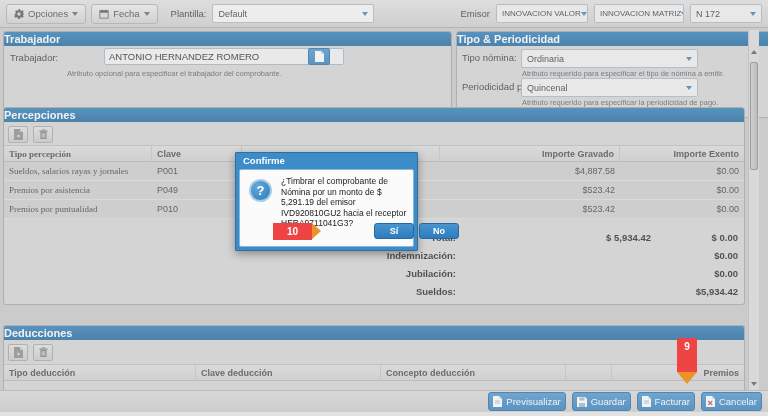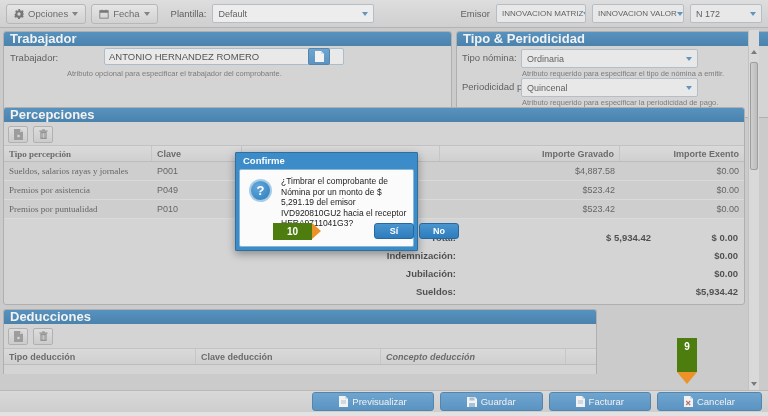--- a/index.html
+++ b/index.html
@@ -18,54 +18,54 @@
   .caret.blue { border-top-color:#3a7fb5; }
   .tb-label { font-size:9.5px; color:#333; margin:0 6px 0 8px; }
   .select { height:19px; background:#f2f2f2; border:1px solid #aab8c4; border-radius:2px;
     display:inline-flex; align-items:center; justify-content:space-between; padding:0 5px;
     font-size:9px; color:#333; overflow:hidden; white-space:nowrap; }
   .tb-right { margin-left:auto; display:flex; align-items:center; gap:6px; }
 
   
   .panel { position:absolute; background:#d6d6d6; border:1px solid #a3a3a3; border-radius:3px; overflow:hidden; }
   .panel-header { height:14px; background:linear-gradient(#2a7ab8,#17659f); color:#fff;
-    font-size:13px; font-weight:bold; line-height:14px; padding-left:6px; }
+    font-size:11px; font-weight:bold; line-height:14px; }
   .field-label { position:absolute; font-size:9.5px; color:#333; }
   .helper { position:absolute; font-size:7.5px; color:#5a5a5a; white-space:nowrap; }
   .txt-input { position:absolute; height:17px; background:#f3f3f3; border:1px solid #9fb4c6;
     border-radius:2px; font-size:9.5px; color:#222; padding:0 4px; font-family:"Liberation Sans",sans-serif; }
   .mini-btn { position:absolute; width:22px; height:17px; background:linear-gradient(#4a95cf,#2e7cbd);
     border:1px solid #2568a0; border-radius:2px; display:flex; align-items:center; justify-content:center; }
   .icon-btn { width:20px; height:17px; background:linear-gradient(#e2e2e2,#cacaca); border:1px solid #a5a5a5;
     border-radius:2px; display:inline-flex; align-items:center; justify-content:center; margin-right:5px; }
 
   
   .tbl-head { display:flex; height:17px; align-items:center; background:linear-gradient(#dedede,#d0d0d0);
     border-top:1px solid #bdbdbd; border-bottom:1px solid #b5b5b5; font-size:9px; font-weight:bold; color:#444; }
   .tbl-head > div { padding:0 5px; border-right:1px solid #c2c2c2; height:100%; display:flex; align-items:center; }
   .tbl-head > div:last-child { border-right:none; }
   .tbl-row { display:flex; height:19px; align-items:center; background:#cecece;
     border-bottom:1px solid #dedede; font-size:9px; color:#3a3a3a; }
   .tbl-row > div { padding:0 5px; }
   .c1 { flex:0 0 148px;font-family:Liberation Serif, serif; } .c2 { flex:0 0 90px; } .c3 { flex:1 1 auto; }
   .c4 { flex:0 0 180px; justify-content:flex-end; text-align:right; }
   .c5 { flex:0 0 124px; justify-content:flex-end; text-align:right; }
-  .d1 { flex:0 0 192px; } .d2 { flex:0 0 185px; } .d3 { flex:0 0 185px;font-style:italic; } .d4 { flex:1 1 auto; }
+  .d1 { flex:0 0 192px; } .d2 { flex:0 0 185px; } .d3 { flex:0 0 185px; } .d4 { flex:1 1 auto; }
   .d5 { flex:0 0 132px; justify-content:flex-end; text-align:right; }
 
   .totals-row { display:flex; height:18px; align-items:center; font-size:9.5px; font-weight:bold; color:#1d1d1d; }
   .t-label { flex:0 0 452px; text-align:right; }
   .t-grav  { flex:0 0 195px; text-align:right; }
   .t-exen  { flex:1; text-align:right; padding-right:6px; }
 
   
   .footer { position:absolute; left:0; top:390px; width:768px; height:22px;
     background:linear-gradient(#dcdcdc,#cdcdcd); border-top:1px solid #b2b2b2;
     display:flex; align-items:center; justify-content:flex-end; gap:6px; padding-right:6px; }
-  .btn-blue { height:19px; display:inline-flex; align-items:center; gap:4px; padding:0 26px;
+  .btn-blue { height:19px; display:inline-flex; align-items:center; gap:4px; padding:0 4px;
     background:linear-gradient(#4a95cf,#2e7cbd); border:1px solid #26689f; border-radius:3px;
     color:#fff; font-size:9.5px; }
   .bottom-strip { position:absolute; left:0; top:412px; width:768px; height:4px; background:#e9e9e9; }
 
   
   .scrollbar { position:absolute; left:748px; top:30px; width:11px; height:360px;
     background:#d9d9d9; border-left:1px solid #c2c2c2; z-index:35; }
   .sb-up, .sb-down { position:absolute; left:2px; width:0; height:0;
     border-left:3.5px solid transparent; border-right:3.5px solid transparent; }
   .sb-up { top:20px; border-bottom:4px solid #7a7a7a; }
@@ -84,21 +84,21 @@
   .q-icon { position:absolute; left:9px; top:9px; width:23px; height:23px; border-radius:50%;
     background:radial-gradient(circle at 35% 30%, #63a9db, #2d7cba); border:2px solid #a8cce6;
     color:#fff; font-weight:bold; font-size:13px; display:flex; align-items:center; justify-content:center; }
   .dlg-msg { position:absolute; left:41px; top:6px; right:5px; font-size:8.5px; line-height:10.5px; color:#222; }
   .dlg-btn { position:absolute; top:53px; width:40px; height:16px; background:linear-gradient(#4a95cf,#2e7cbd);
     border:1px solid #26689f; border-radius:3px; color:#fff; font-size:9px; font-weight:bold;
     display:flex; align-items:center; justify-content:center;margin-left:47px; }
   .dlg-yes { left:87px; } .dlg-no { left:132px; }
 
   
-  .ann { position:absolute; z-index:60; background:#4d7c0f; color:#fff; font-weight:bold;
+  .ann { position:absolute; z-index:60; background:#ef4444; color:#fff; font-weight:bold;
     display:flex; align-items:center; justify-content:center; }
   .ann-10 { left:273px; top:223px; width:39px; height:17px; font-size:10px; }
   .ann-10::after { content:""; position:absolute; left:39px; top:0; width:0; height:0;
     border-top:8.5px solid transparent; border-bottom:8.5px solid transparent; border-left:9px solid #ec9227; }
   .ann-9 { left:677px; top:338px; width:20px; height:34px; font-size:10px; align-items:flex-start; padding-top:3px; }
   .ann-9::after { content:""; position:absolute; top:34px; left:0; width:0; height:0;
     border-left:10px solid transparent; border-right:10px solid transparent; border-top:12px solid #ec9227; }
 
   svg { display:block; }
 </style>
@@ -128,26 +128,26 @@
     <span>Fecha</span>
     <span class="caret"></span>
   </div>
   <span class="tb-label">Plantilla:</span>
   <div class="select" style="width:162px; background:#f8f8f8;">
     <span>Default</span>
     <span class="caret blue"></span>
   </div>
   <div class="tb-right">
     <span class="tb-label" style="margin:0;">Emisor</span>
+    <div class="select" style="width:92px;">
+      <span style="font-size:8px;">INNOVACION VALOR</span>
+      <span class="caret blue"></span>
+    </div>
     <div class="select" style="width:90px;">
       <span style="font-size:8px;">INNOVACION MATRIZ</span>
-      <span class="caret blue"></span>
-    </div>
-    <div class="select" style="width:92px;">
-      <span style="font-size:8px;">INNOVACION VALOR</span>
       <span class="caret blue"></span>
     </div>
     <div class="select" style="width:72px;">
       <span>N 172</span>
       <span class="caret blue"></span>
     </div>
   </div>
 </div>
 
 <div class="panel" style="left:3px; top:31px; width:449px; height:87px;">
@@ -253,21 +253,21 @@
       <div class="t-exen">$0.00</div>
     </div>
     <div class="totals-row">
       <div class="t-label">Sueldos:</div>
       <div class="t-grav"></div>
       <div class="t-exen">$5,934.42</div>
     </div>
   </div>
 </div>
 
-<div class="panel" style="left:3px; top:309px; width:594px; height:65px; border-bottom:none; border-radius:3px 3px 0 0;">
+<div class="panel" style="left:3px; top:325px; width:742px; height:65px; border-bottom:none; border-radius:3px 3px 0 0;">
   <div class="panel-header">Deducciones</div>
   <div style="position:absolute; left:4px; top:18px; display:flex;">
     <div class="icon-btn">
       <span>
         <svg width="9" height="11" viewBox="0 0 9 11">
             <path d="M0 0h6l3 3v8H0z" fill="#8a8a8a"></path>
             <path d="M6 0l3 3H6z" fill="#c9c9c9"></path>
             <circle cx="4.5" cy="7" r="1.3" fill="#d9d9d9"></circle>
           </svg>
       </span>

